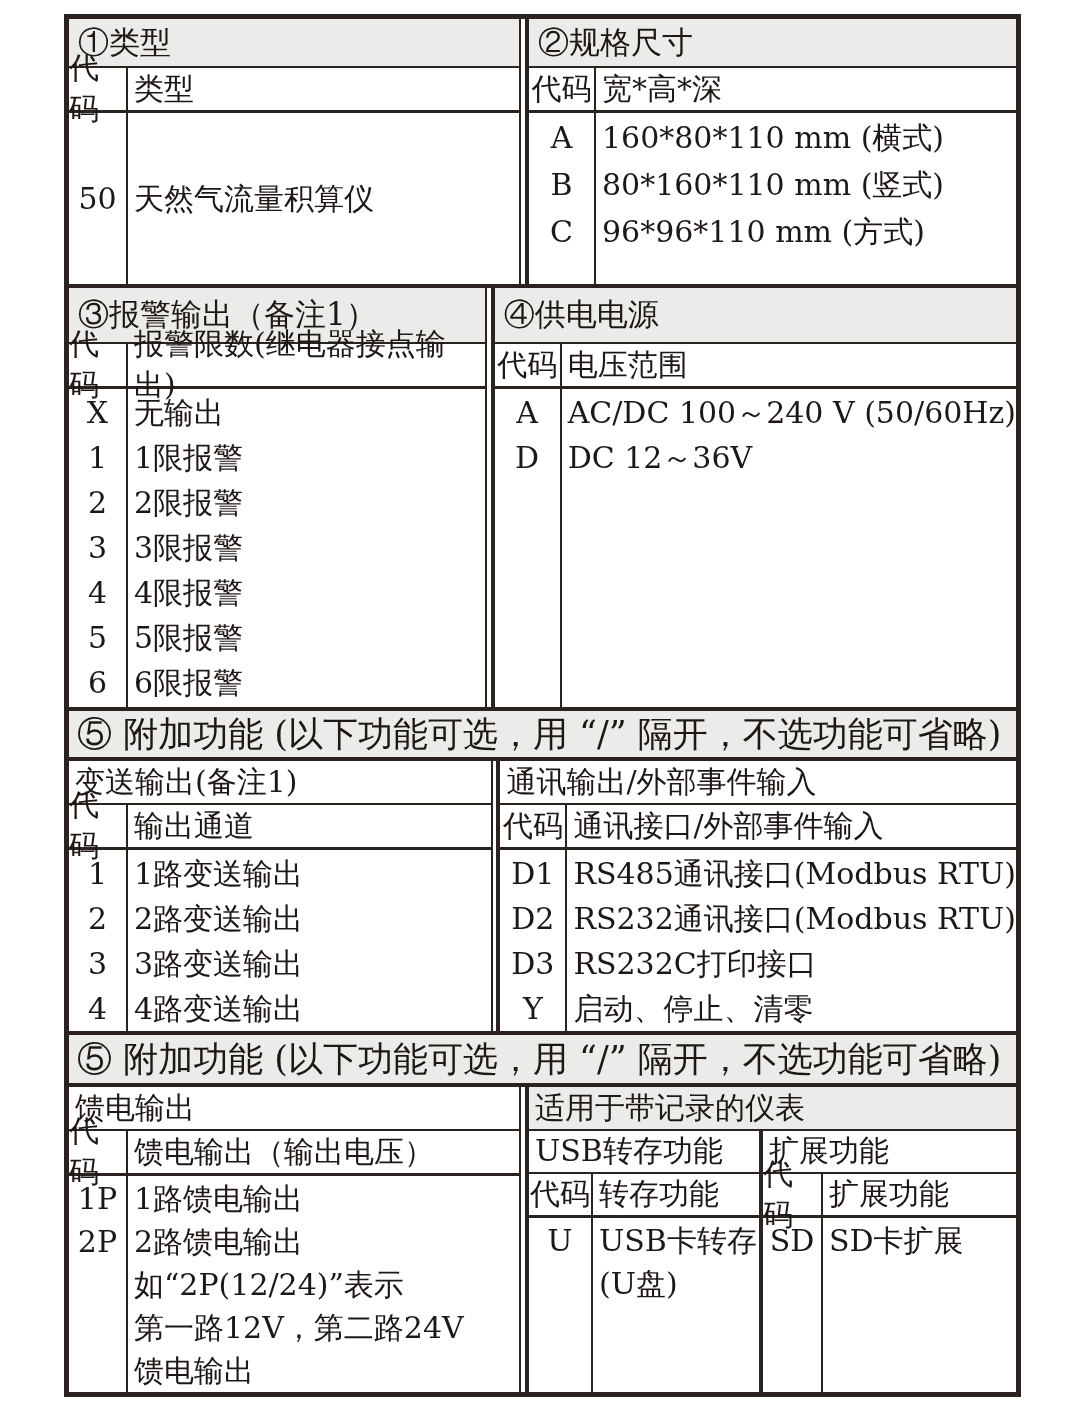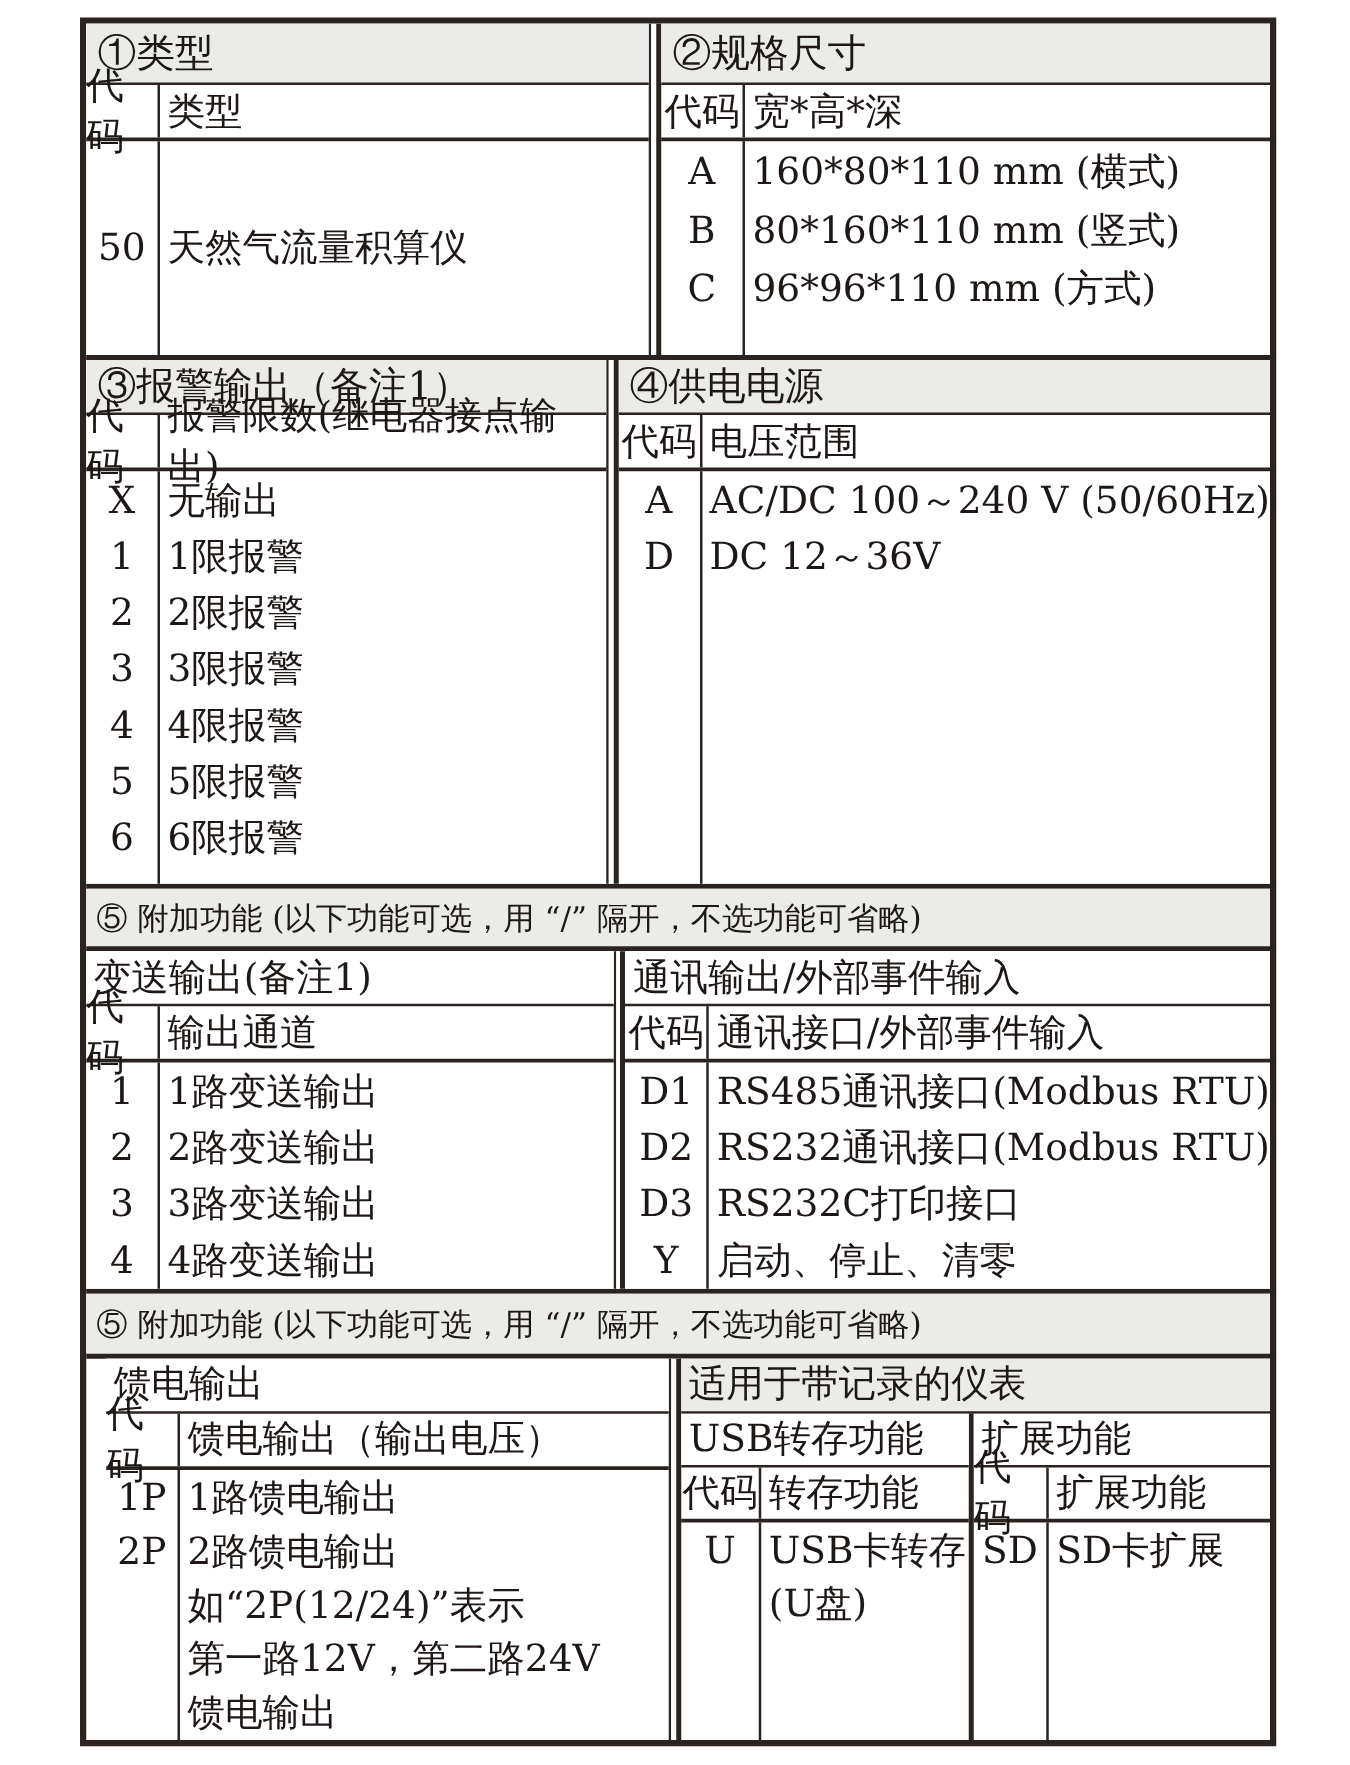--- a/index.html
+++ b/index.html
@@ -17,34 +17,34 @@
   .frame{
     position:absolute;left:64px;top:14px;width:957px;height:1383px;
     border:5px solid var(--bd);display:flex;flex-direction:column;background:#fff;
   }
   .band{display:flex;border-bottom:4px solid var(--bd);}
   .bandA{height:270px;}
   .bandB{height:424px;}
   .bandC{height:50px;}
   .bandD{height:274px;}
   .bandE{height:52px;}
-  .bandF{flex:1;border-bottom:none;padding-left:16px;}
+  .bandF{flex:1;border-bottom:none;}
   .half{display:flex;flex-direction:column;background:#fff;}
   .half-l{width:452px;border-right:2px solid var(--bd);}
   .gap{width:4px;background:#fff;}
   .half-r{flex:1;border-left:4px solid var(--bd);}
   .sec-title{
     background:var(--gray);border-bottom:2px solid var(--bd);
     display:flex;align-items:center;padding-left:9px;font-size:31px;
   }
   .h-a{height:49px;}
-  .h-b{height:44px;}
+  .h-b{height:56px;}
   .sec-full{
     background:var(--gray);display:flex;align-items:center;
-    padding-left:8px;font-size:25px;
+    padding-left:8px;font-size:35px;
   }
   .sub-head{
     height:44px;border-bottom:2px solid var(--bd);background:#fff;
     display:flex;align-items:center;padding-left:6px;
   }
   .sub-head.gray{background:var(--gray);}
   .colhead{height:45px;border-bottom:3px solid var(--bd);display:flex;}
   .code-cell{
     display:flex;align-items:center;justify-content:center;
     border-right:2px solid var(--bd);flex:none;

